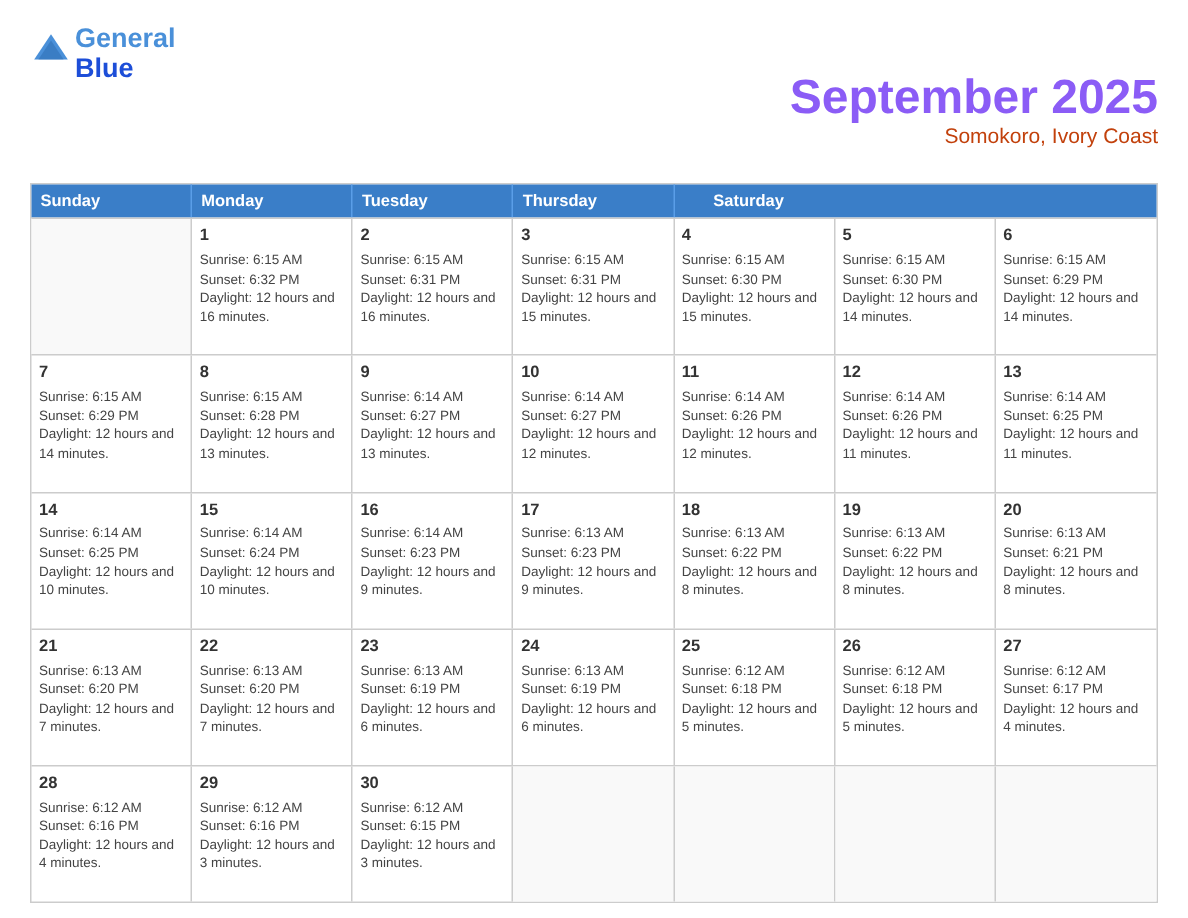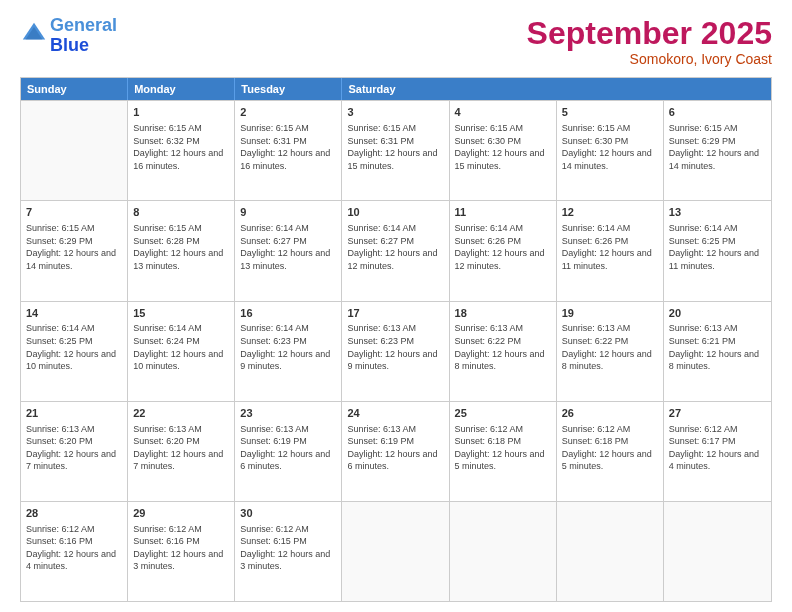--- a/index.html
+++ b/index.html
@@ -9,20 +9,21 @@
       width: 792px;
       height: 612px;
       overflow: hidden;
     }
     .page {
       width: 792px;
       height: 612px;
       padding: 16px 20px 10px 20px;
       display: flex;
       flex-direction: column;
+      gap: 14px;
     }
     .header {
       display: flex;
       justify-content: space-between;
       align-items: flex-start;
       margin-bottom: 10px;
     }
     .logo {
       display: flex;
       align-items: center;
@@ -41,22 +42,23 @@
       height: 28px;
       margin-right: 2px;
       margin-top: -4px;
     }
     .title-block {
       text-align: right;
     }
     .month-title {
       font-size: 32px;
       font-weight: bold;
-      color: #be185d;
+      color: #8b5cf6;
       line-height: 1.1;
+      margin-top: 31px;
     }
     .subtitle {
       font-size: 14px;
       color: #c2410c;
     }
     .calendar {
       flex: 1;
       display: flex;
       flex-direction: column;
       border: 1px solid #ccc;
@@ -68,20 +70,21 @@
     }
     .cal-header-cell {
       color: #fff;
       font-size: 11px;
       font-weight: bold;
       padding: 5px 6px;
       border-right: 1px solid #5a9ee8;
     }
     .cal-header-cell:last-child {
       border-right: none;
+      margin-left: 20px;
     }
     .cal-body {
       flex: 1;
       display: flex;
       flex-direction: column;
     }
     .cal-row {
       display: grid;
       grid-template-columns: repeat(7, 1fr);
       flex: 1;
@@ -133,20 +136,21 @@
       <div class="month-title">September 2025</div>
       <div class="subtitle">Somokoro, Ivory Coast</div>
     </div>
   </div>
 
   <div class="calendar">
     <div class="cal-header">
     <div class="cal-header-cell">Sunday</div>
         <div class="cal-header-cell">Monday</div>
         <div class="cal-header-cell">Tuesday</div>
+        <div class="cal-header-cell">Thursday</div>
         <div class="cal-header-cell">Saturday</div>
       </div>
     <div class="cal-body">
     <div class="cal-row">
           <div class="cal-cell empty"></div>
           <div class="cal-cell">
             <div class="day-num">1</div>
             <div class="day-info">Sunrise: 6:15 AM<br>Sunset: 6:32 PM<br>Daylight: 12 hours and 16 minutes.</div>
           </div>
           <div class="cal-cell">

